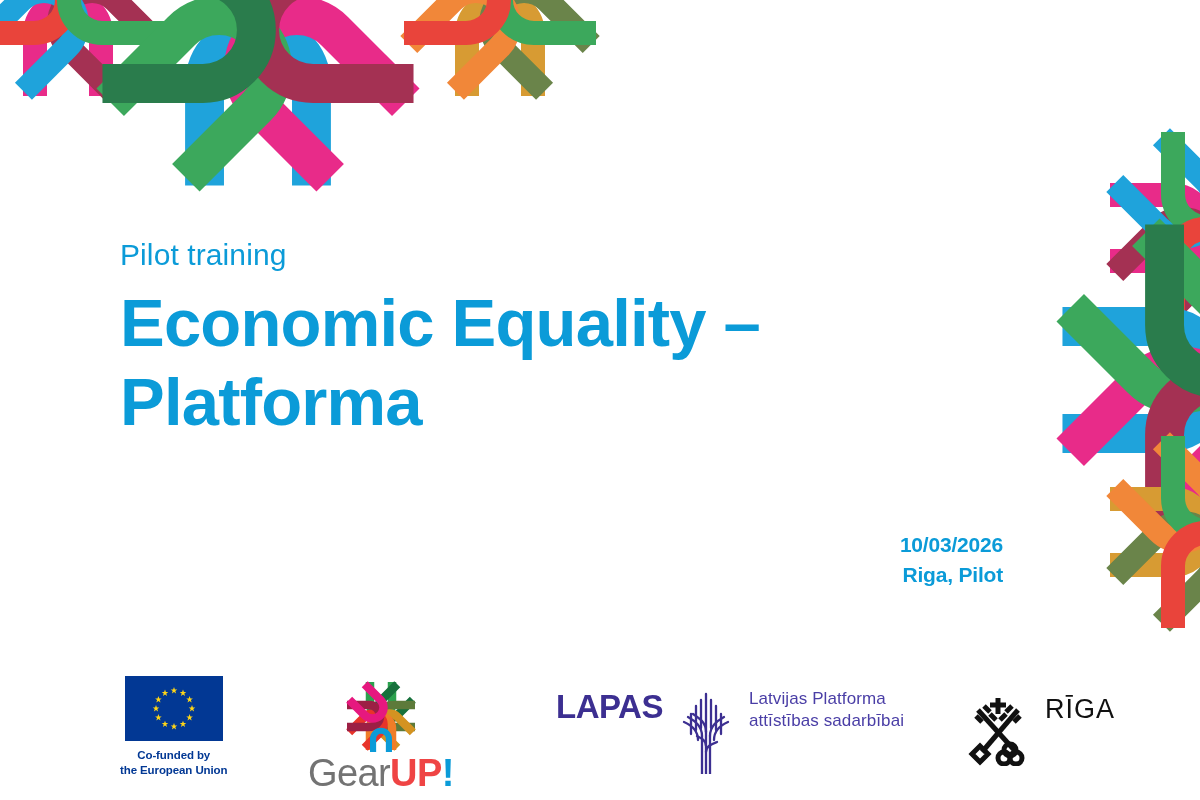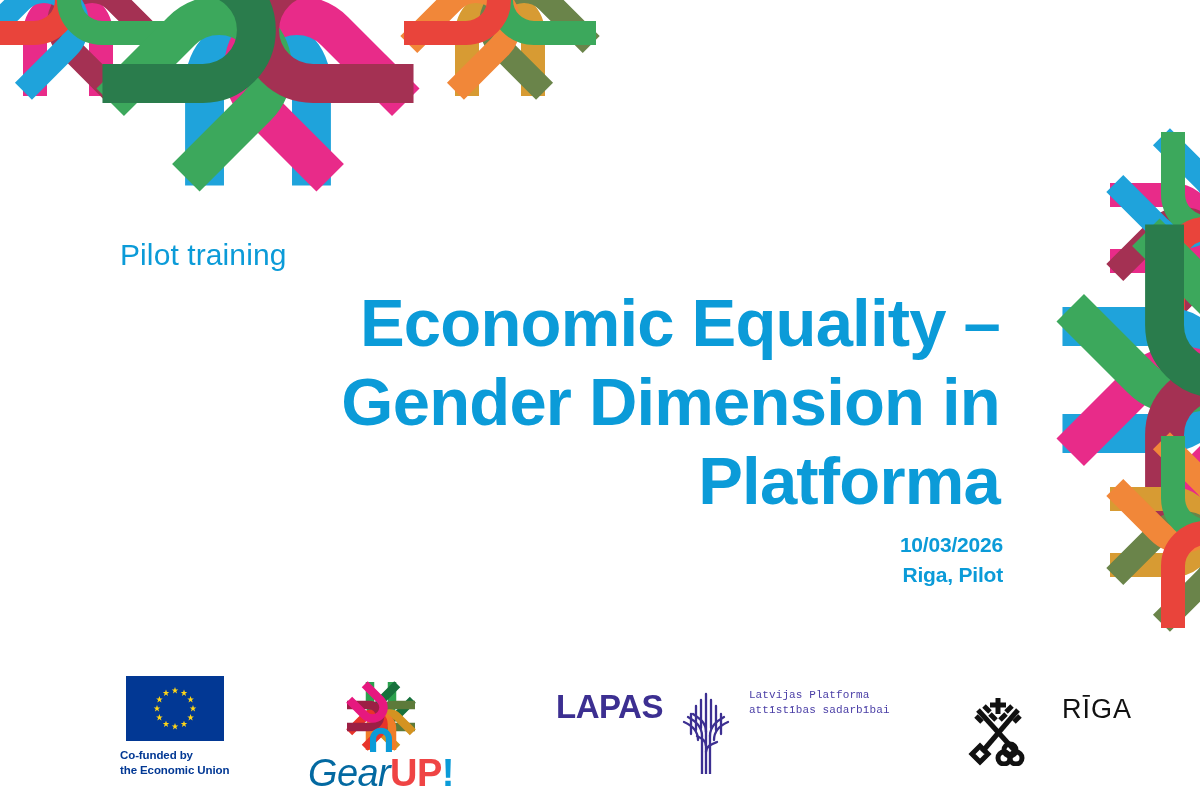--- a/index.html
+++ b/index.html
@@ -36,21 +36,21 @@
     line-height: 1.1;
     margin-bottom: 12px;
   }
   .title {
     font-size: 67px;
     font-weight: 700;
     color: #0b9bd8;
     line-height: 1.18;
     letter-spacing: -0.8px;
   }
-  .title .line { display: block; white-space: pre; text-align: right; }
+  .title .line { display: block; white-space: pre; }
 
   .meta {
     position: absolute;
     right: 197px;
     top: 530px;
     text-align: right;
     color: #0b9bd8;
     font-weight: 700;
     font-size: 21px;
     line-height: 1.42;
@@ -71,57 +71,57 @@
   .eu-flag {
     width: 98px; height: 65px;
     background: #023894;
     position: relative;
   }
   .eu-caption {
     margin-top: 7px;
     font-size: 11.5px;
     font-weight: 700;
     color: #023894;
-    text-align: left;
+    text-align: center;
     line-height: 1.28;
     letter-spacing: -0.1px;
   }
 
   
   #logo-gearup { left: 308px; top: 4px; flex-direction: column; align-items: center; }
   .gearup-word {
     margin-top: 2px;
     font-size: 38px;
     line-height: 1;
     letter-spacing: -0.6px;
     white-space: nowrap;
   }
-  .gw-gear { color: #0369a1; font-weight: 400; font-style: italic; }
+  .gw-gear { color: #737373; font-weight: 400; }
   .gw-up   { color: #ef4444; font-weight: 700; }
   .gw-bang { color: #0b9bd8; font-weight: 700; }
 
   
   #logo-lapas { left: 556px; top: 16px; gap: 14px; }
   .lapas-word {
     font-size: 33px;
     font-weight: 700;
     color: #3c2f91;
     letter-spacing: -0.5px;
   }
   .lapas-tagline {
-    font-family: Liberation Mono, monospace;
-    font-size: 11px;
+    font-family: Liberation Sans, sans-serif;
+    font-size: 17px;
     color: #4a3ea6;
     line-height: 1.32;
     letter-spacing: 0.1px;
   }
   .lapas-tagline span { display: block; white-space: nowrap; }
 
   
-  #logo-riga { left: 962px; top: 22px; gap: 28px; }
+  #logo-riga { left: 962px; top: 22px; gap: 11px; }
   .riga-word {
     font-size: 27px;
     font-weight: 400;
     color: #111111;
     letter-spacing: 1px;
   }
 </style>
 </head>
 <body>
 
@@ -244,21 +244,20 @@
             </g>
         </g>
       </g>
     </svg>
   </div>
 
   <div class="text-block">
     <div class="eyebrow">Pilot training</div>
     <h1 class="title">
       <span class="line">Economic Equality –</span>
-      <span class="line">Gender Dimension in</span>
       <span class="line">Platforma</span>
     </h1>
   </div>
 
   <div class="meta">
     <div>10/03/2026</div>
     <div>Riga, Pilot</div>
   </div>
 
   <div class="logos">
@@ -303,21 +302,21 @@
                 </g>
               <g transform="rotate(330) translate(0,-18) rotate(-330)">
                   <polygon points="0,-3.4 0.9,-1 3.3,-1 1.3,0.5 2.1,3 0,1.5 -2.1,3 -1.3,0.5 -3.3,-1 -0.9,-1"></polygon>
                 </g>
             </g>
           </g>
         </svg>
       </div>
       <div class="eu-caption">
         <div>Co-funded by</div>
-        <div>the Economic Union</div>
+        <div>the European Union</div>
       </div>
     </div>
 
     <div class="logo" id="logo-gearup">
       <svg width="106" height="76" viewBox="-53 -40 106 76">
         <defs>
           <g id="petal">
             <path d="M -11 34 L -11 12 A 11 11 0 0 1 11 12 L 11 34" fill="none" stroke-width="8.5"></path>
           </g>
         </defs>

